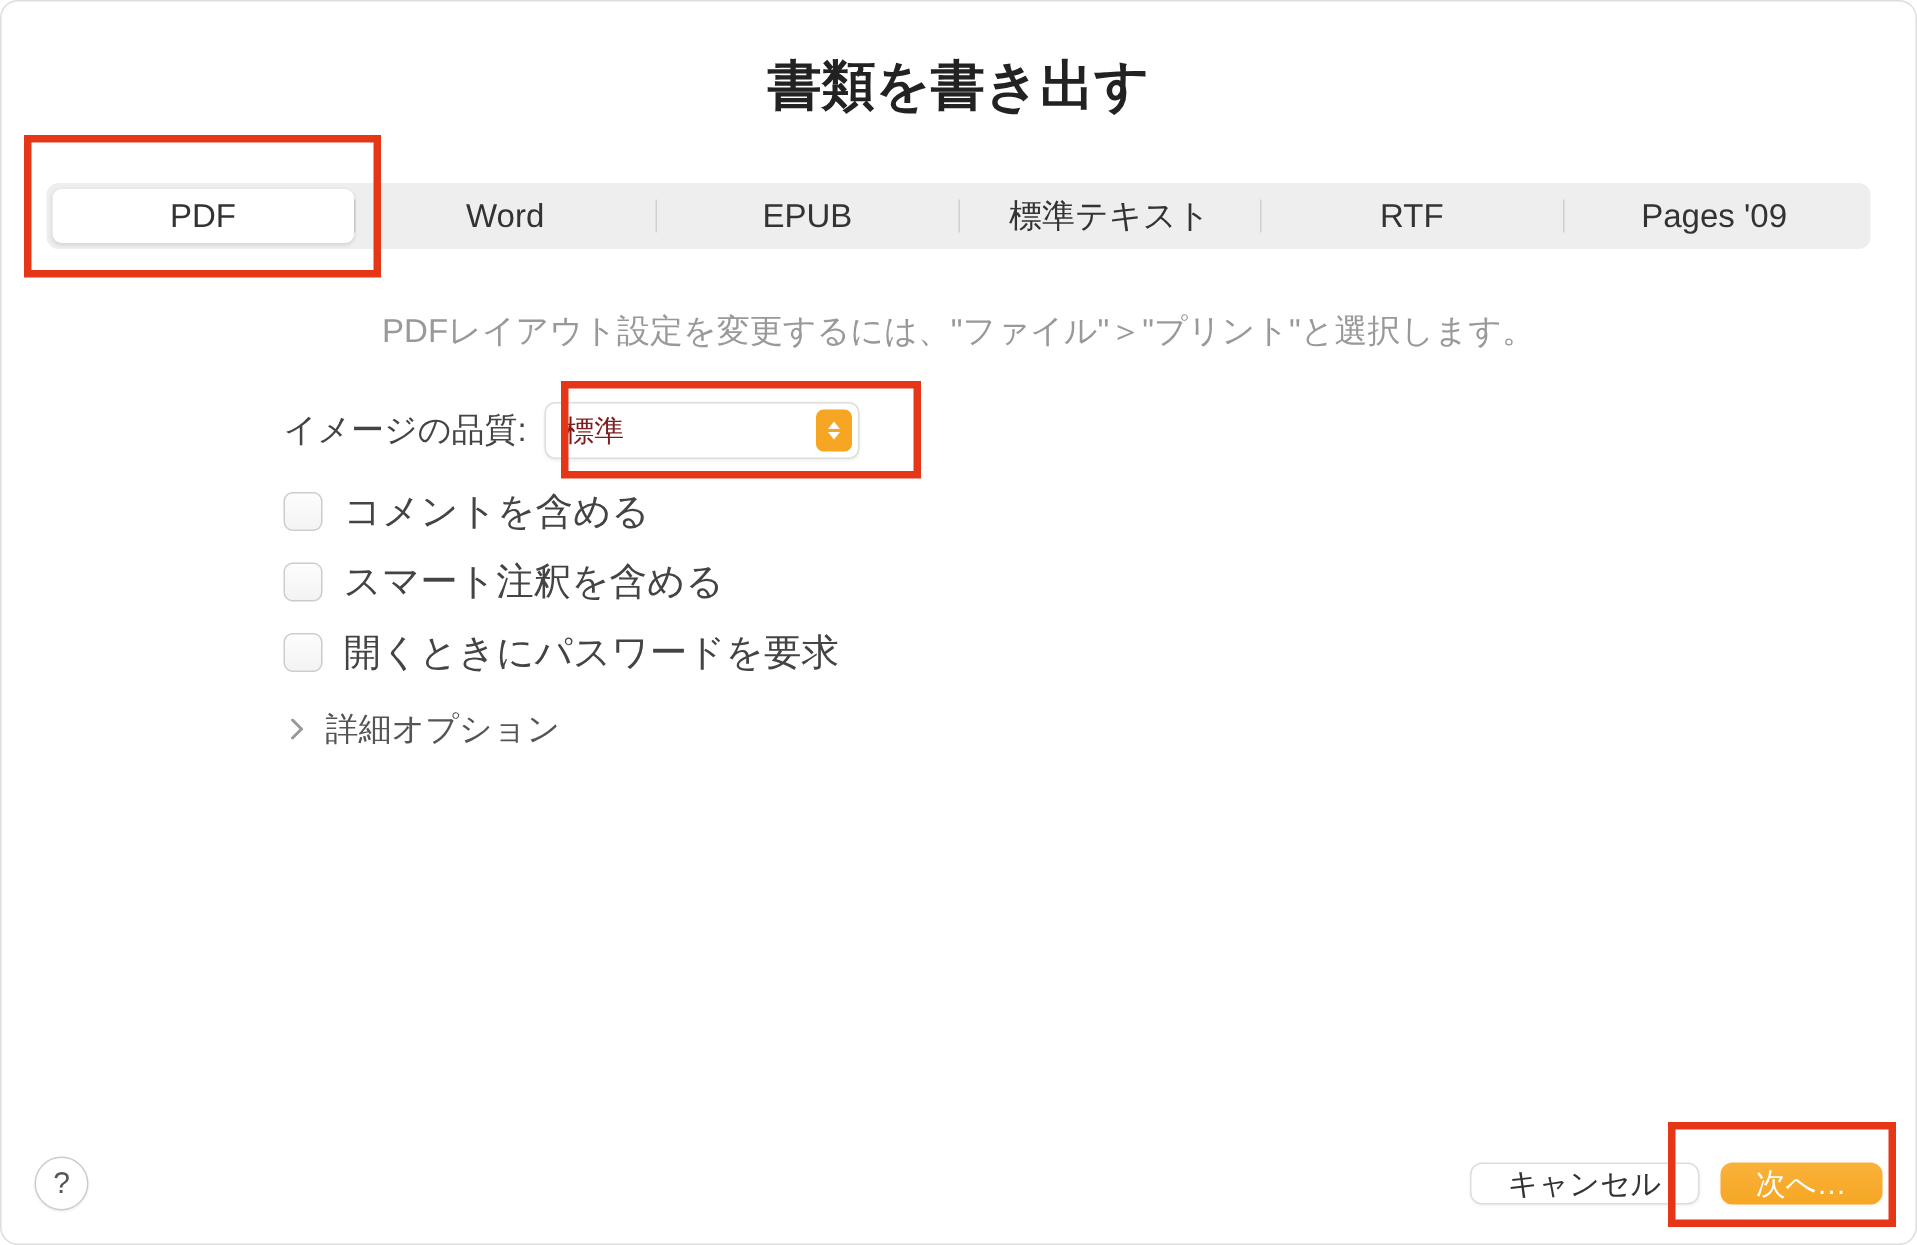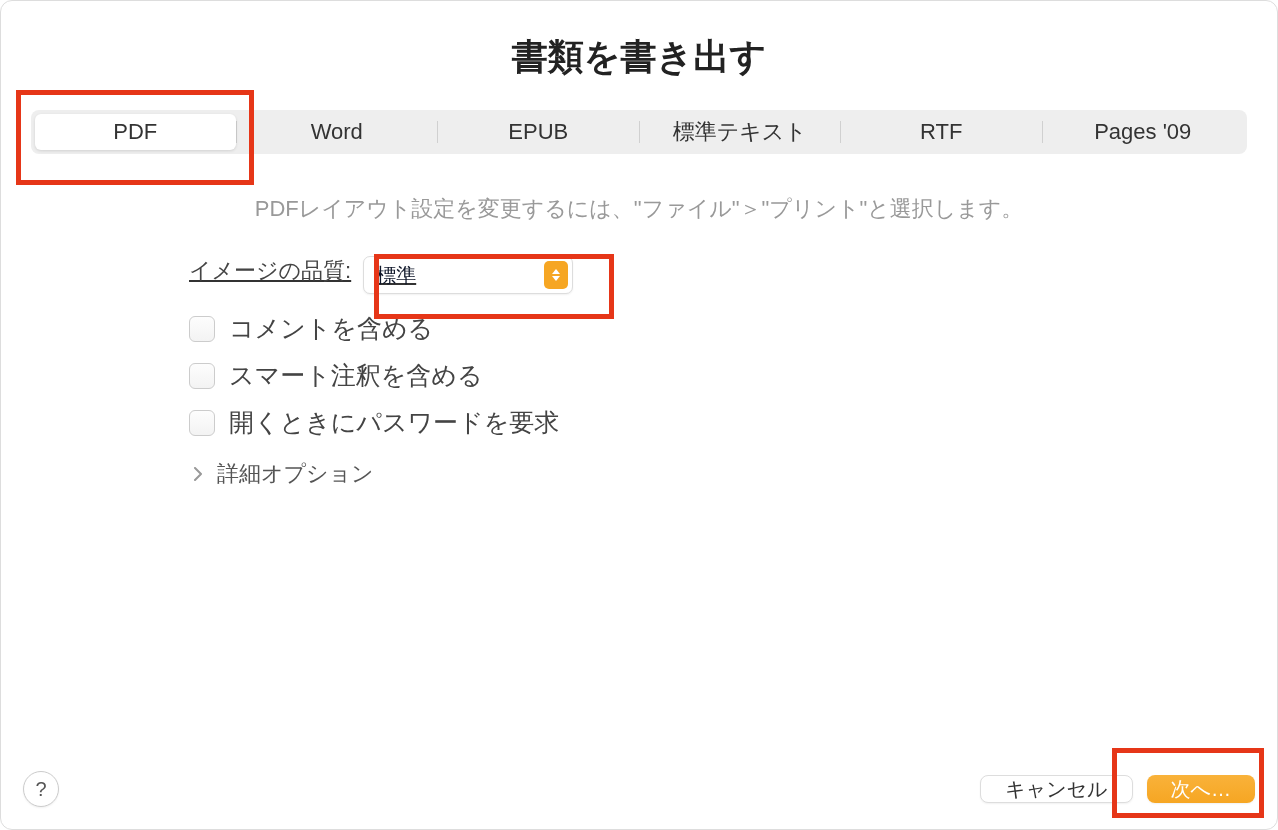--- a/index.html
+++ b/index.html
@@ -20,21 +20,21 @@
       border-radius: 12px;
       overflow: hidden;
     }
     .title {
       text-align: center;
       font-size: 36px;
       font-weight: 600;
       padding: 32px 0 28px;
       color: #222;
     }
-    .tabs-wrap { position: relative; padding: 0 30px; }
+    .tabs-wrap { position: relative; padding: 0 30px; margin-top: 12px; }
     .tabs {
       display: flex;
       background: #eeeeee;
       border-radius: 8px;
       height: 44px;
       align-items: center;
       padding: 4px;
     }
     .tab {
       flex: 1;
@@ -73,42 +73,42 @@
     }
     .help-text {
       text-align: center;
       color: #999;
       font-size: 22px;
       margin-bottom: 32px;
     }
     .options { margin-left: 158px; }
     .row {
       display: flex;
+      align-items: center;
       margin-bottom: 18px;
-      text-decoration: underline;
     }
     .row-label {
       font-size: 22px;
       color: #444;
       margin-right: 12px;
     }
     .select {
       display: flex;
       align-items: center;
       background: #fff;
       border: 1px solid #ddd;
       border-radius: 7px;
       height: 38px;
       width: 210px;
       padding: 0 4px 0 12px;
       font-size: 20px;
       cursor: pointer;
       box-shadow: 0 1px 2px rgba(0,0,0,0.06);
     }
-    .select-text { flex: 1; color: #0f172a; }
+    .select-text { flex: 1; color: #7f1d1d; }
     .select-arrows {
       width: 24px;
       height: 28px;
       background: #f6a623;
       border-radius: 5px;
       display: flex;
       flex-direction: column;
       align-items: center;
       justify-content: center;
       gap: 0;

